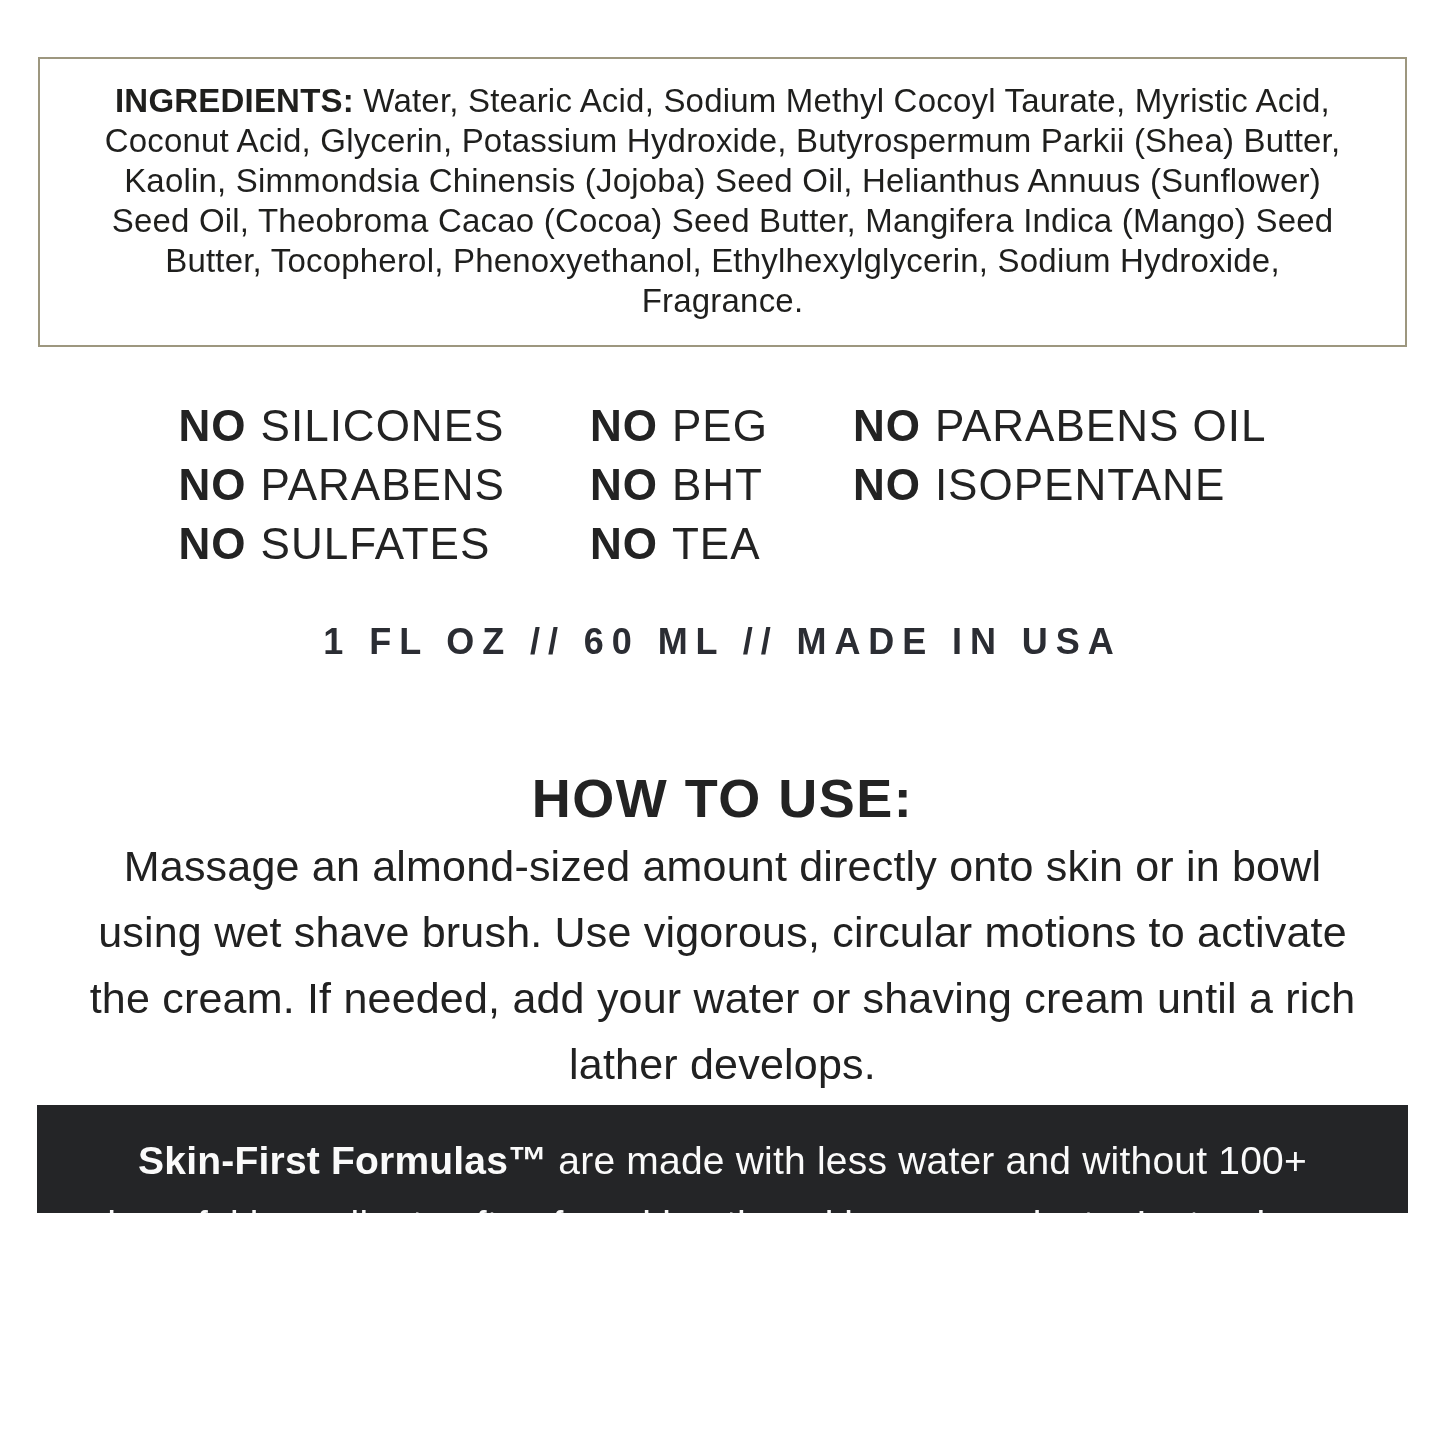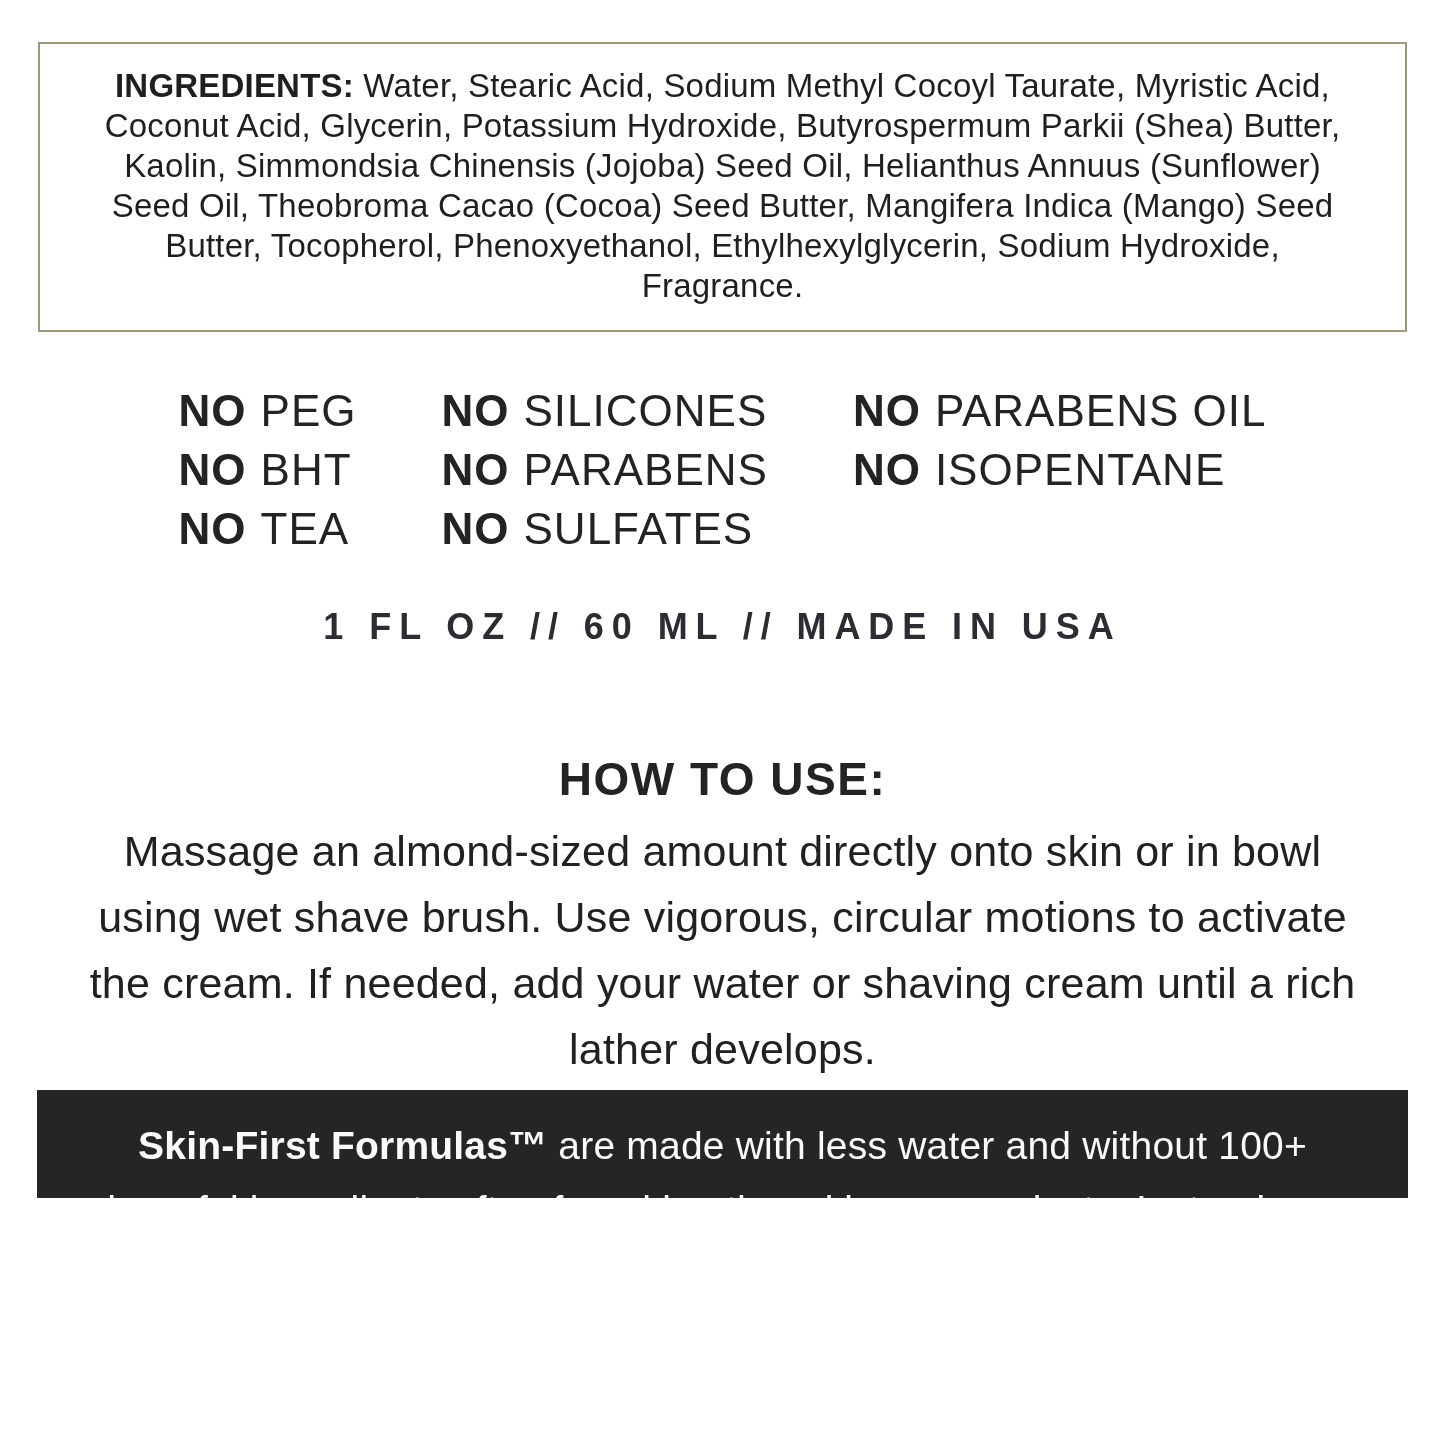--- a/index.html
+++ b/index.html
@@ -6,20 +6,21 @@
   body {
     width: 1445px; height: 1445px;
     background: #ffffff;
     font-family: "Liberation Sans", sans-serif;
     color: #222222;
   }
   .canvas {
     position: relative;
     width: 1445px; height: 1198px;
     overflow: hidden;
+    margin-top: 15px;
   }
 
   
   .ingredients-box {
     position: absolute;
     top: 42px; left: 38px; right: 38px;
     border: 2px solid #9d977f;
     box-sizing: border-box;
     padding: 22px 42px 24px;
     text-align: center;
@@ -67,21 +68,21 @@
     color: #2b2d33;
     white-space: nowrap;
   }
 
   
   .howto-heading {
     position: absolute;
     top: 752px; left: 0; right: 0;
     margin: 0;
     text-align: center;
-    font-size: 46px;
+    font-size: 54px;
     font-weight: bold;
     letter-spacing: 1.5px;
     color: #232323;
   }
   .howto-body {
     position: absolute;
     top: 818px; left: 50%;
     transform: translateX(-50%);
     width: 1270px;
     margin: 0;
@@ -118,28 +119,28 @@
 <body>
 
 <div class="canvas">
 
   <section class="ingredients-box">
     <p class="ingredients-text"><span class="ing-label">INGREDIENTS:</span><span> Water, Stearic Acid, Sodium Methyl Cocoyl Taurate, Myristic Acid, Coconut Acid, Glycerin, Potassium Hydroxide, Butyrospermum Parkii (Shea) Butter, Kaolin, Simmondsia Chinensis (Jojoba) Seed Oil, Helianthus Annuus (Sunflower) Seed Oil, Theobroma Cacao (Cocoa) Seed Butter, Mangifera Indica (Mango) Seed Butter, Tocopherol, Phenoxyethanol, Ethylhexylglycerin, Sodium Hydroxide, Fragrance.</span></p>
   </section>
 
   <section class="claims">
     <div class="claims-col">
+      <div class="claim"><span class="no-word">NO</span><span>SILICONES</span></div>
+      <div class="claim"><span class="no-word">NO</span><span>PARABENS</span></div>
+      <div class="claim"><span class="no-word">NO</span><span>SULFATES</span></div>
+    </div>
+    <div class="claims-col">
       <div class="claim"><span class="no-word">NO</span><span>PEG</span></div>
       <div class="claim"><span class="no-word">NO</span><span>BHT</span></div>
       <div class="claim"><span class="no-word">NO</span><span>TEA</span></div>
-    </div>
-    <div class="claims-col">
-      <div class="claim"><span class="no-word">NO</span><span>SILICONES</span></div>
-      <div class="claim"><span class="no-word">NO</span><span>PARABENS</span></div>
-      <div class="claim"><span class="no-word">NO</span><span>SULFATES</span></div>
     </div>
     <div class="claims-col">
       <div class="claim"><span class="no-word">NO</span><span>PARABENS OIL</span></div>
       <div class="claim"><span class="no-word">NO</span><span>ISOPENTANE</span></div>
     </div>
   </section>
 
   <div class="size-line">1 FL OZ // 60 ML // MADE IN USA</div>
 
   <h2 class="howto-heading">HOW TO USE:</h2>

